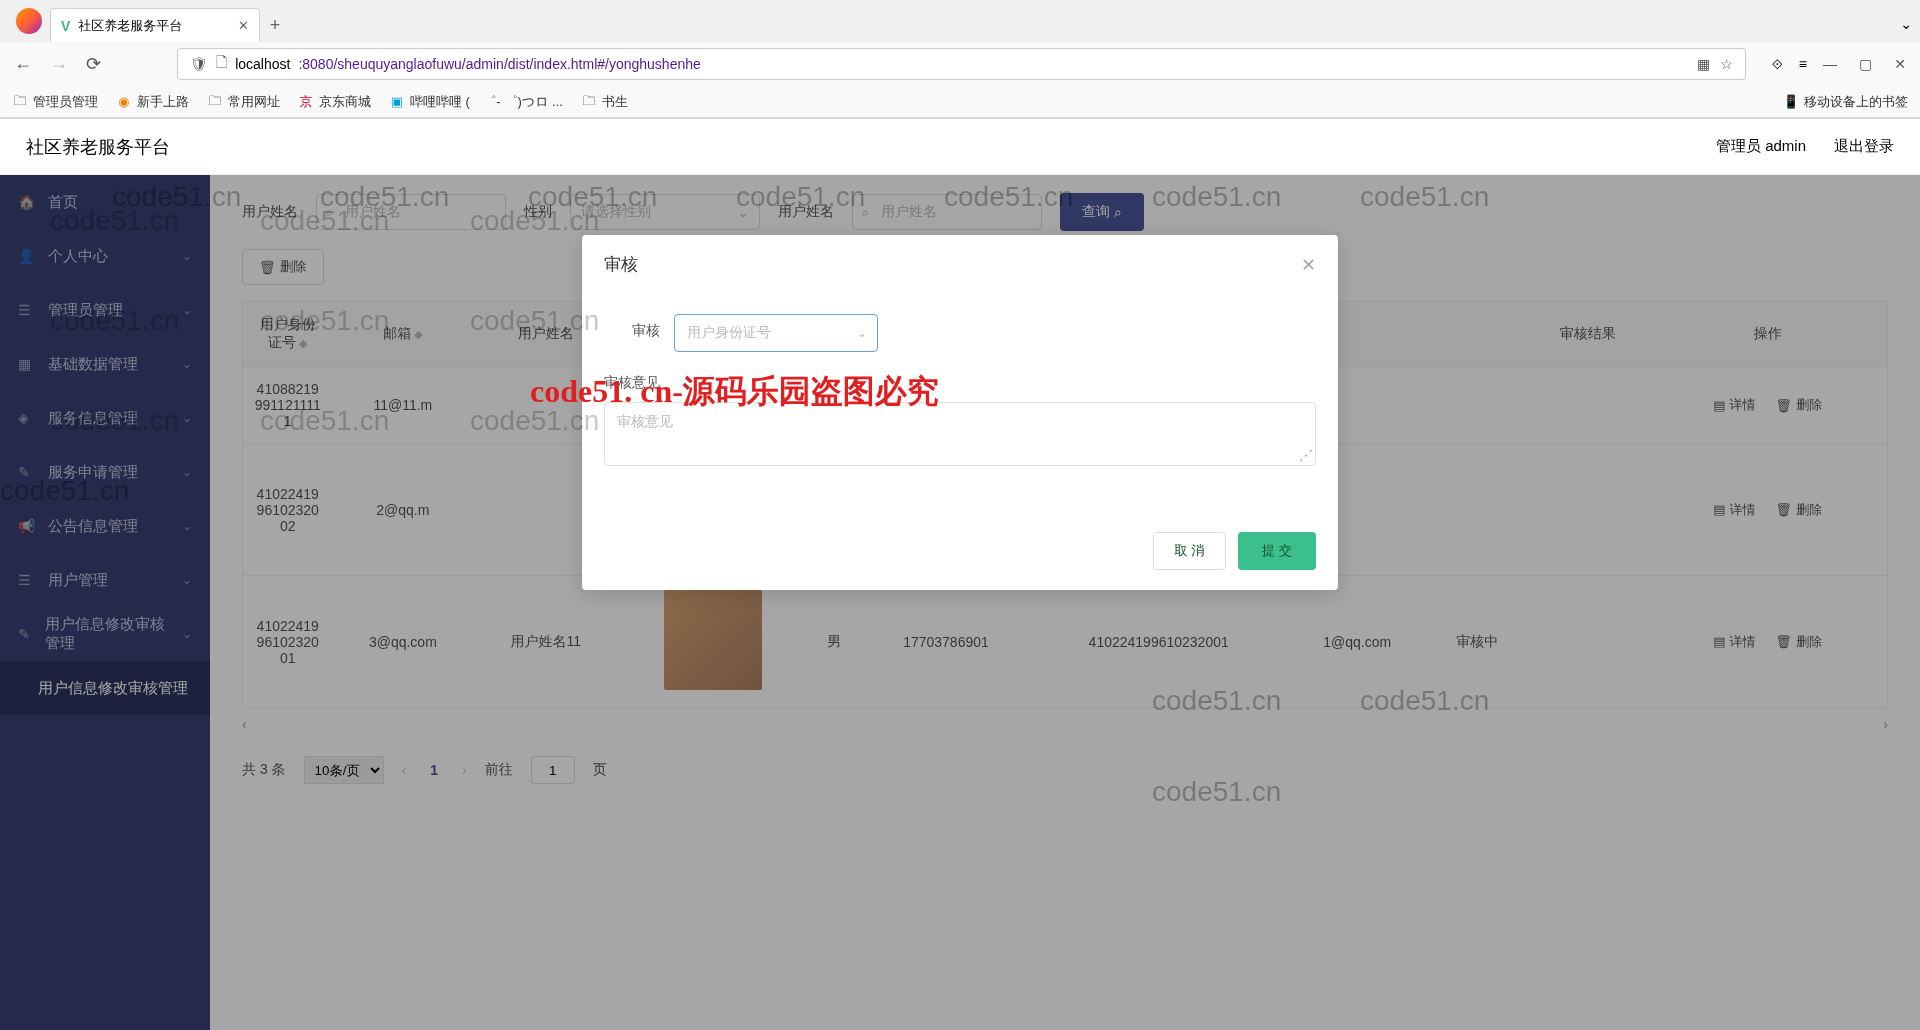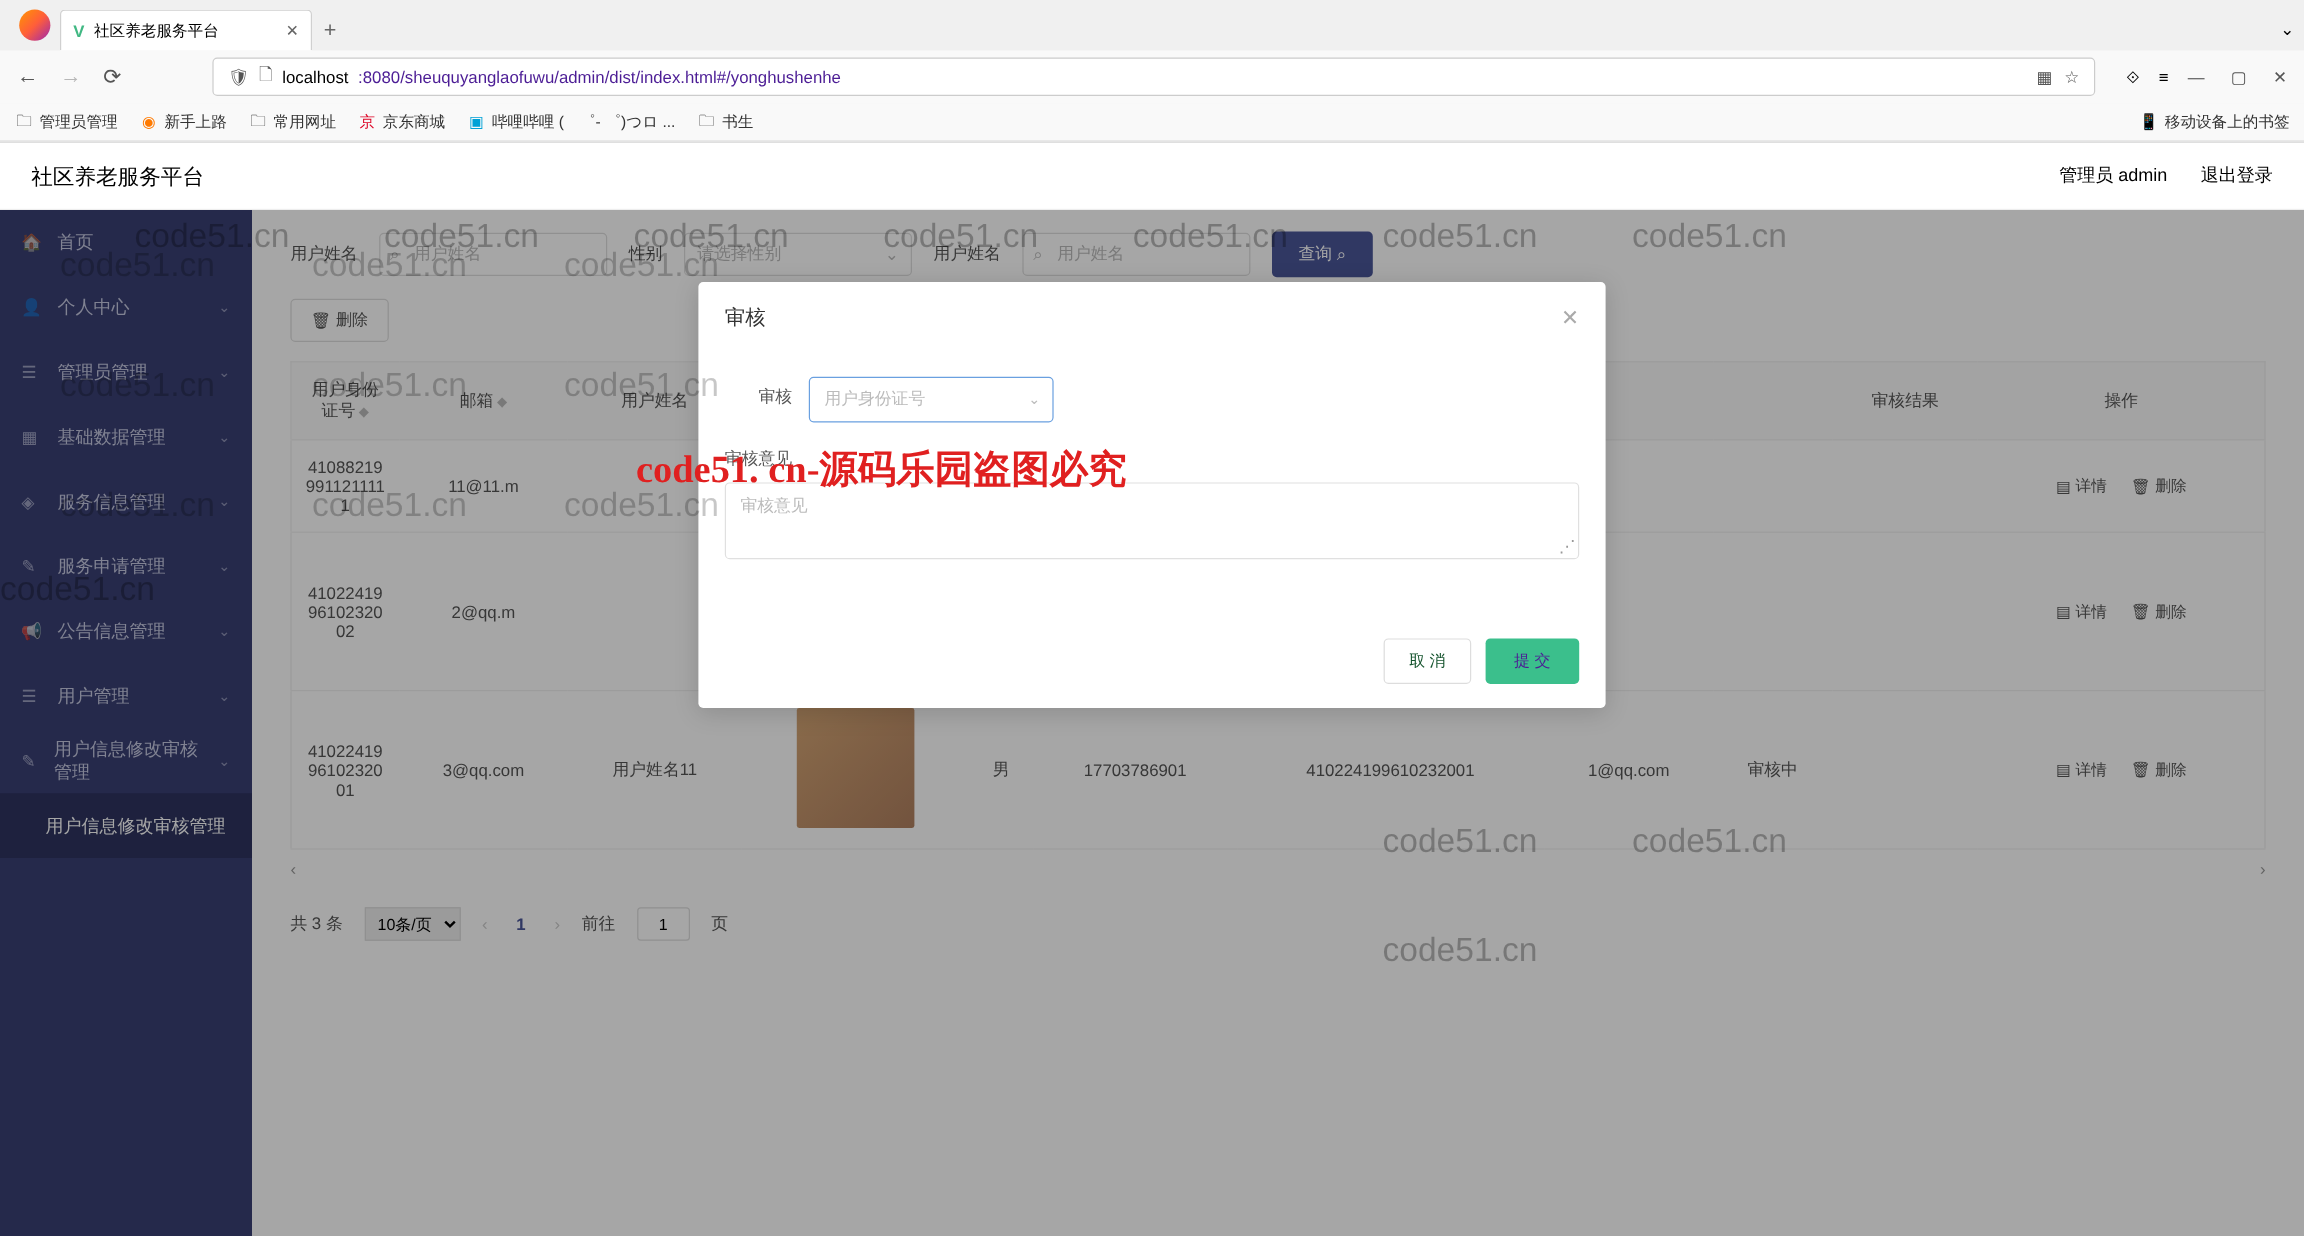--- a/index.html
+++ b/index.html
@@ -72,21 +72,21 @@
 .form-row { display: flex; align-items: flex-start; gap: 14px; margin-bottom: 22px; }
 .form-label { width: 56px; text-align: right; color: #555; padding-top: 8px; }
 .form-select { width: 204px; height: 38px; border: 1px solid #6aa0e0; border-radius: 4px; padding: 0 12px; display: flex; align-items: center; color: #bbb; position: relative; }
 .form-select .chev { position: absolute; right: 10px; color: #bbb; font-size: 12px; }
 .form-textarea { flex: 1; min-height: 64px; border: 1px solid #e0e0e0; border-radius: 4px; padding: 10px 12px; color: #bbb; position: relative; resize: none; }
 .form-textarea .resize-h { position: absolute; right: 2px; bottom: 2px; font-size: 14px; color: #999; }
 .col-stack { flex-direction: column; align-items: flex-start; gap: 6px; }
 .col-stack .form-label { width: auto; text-align: left; padding: 0; margin-bottom: 4px; }
 .modal-footer { padding: 14px 22px 20px; display: flex; justify-content: flex-end; gap: 12px; }
 .btn-cancel { border: 1px solid #ddd; background: #fff; padding: 9px 20px; border-radius: 4px; color: #14532d; cursor: pointer; }
-.btn-submit { border: none; background: #3bbf8c; color: #4c1d95; padding: 9px 24px; border-radius: 4px; cursor: pointer; }
+.btn-submit { border: none; background: #3bbf8c; color: #14532d; padding: 9px 24px; border-radius: 4px; cursor: pointer; }
 
 
 .wm { position: absolute; color: rgba(0,0,0,0.28); font-size: 28px; pointer-events: none; user-select: none; font-family: Arial; z-index: 5; }
 .wm-red { position: absolute; color: #e02020; font-size: 32px; font-weight: bold; pointer-events: none; z-index: 9999; font-family: "SimSun", serif; }
 </style>
 </head>
 <body>
 
 <div class="browser-chrome">
   <div class="browser-tabs">

